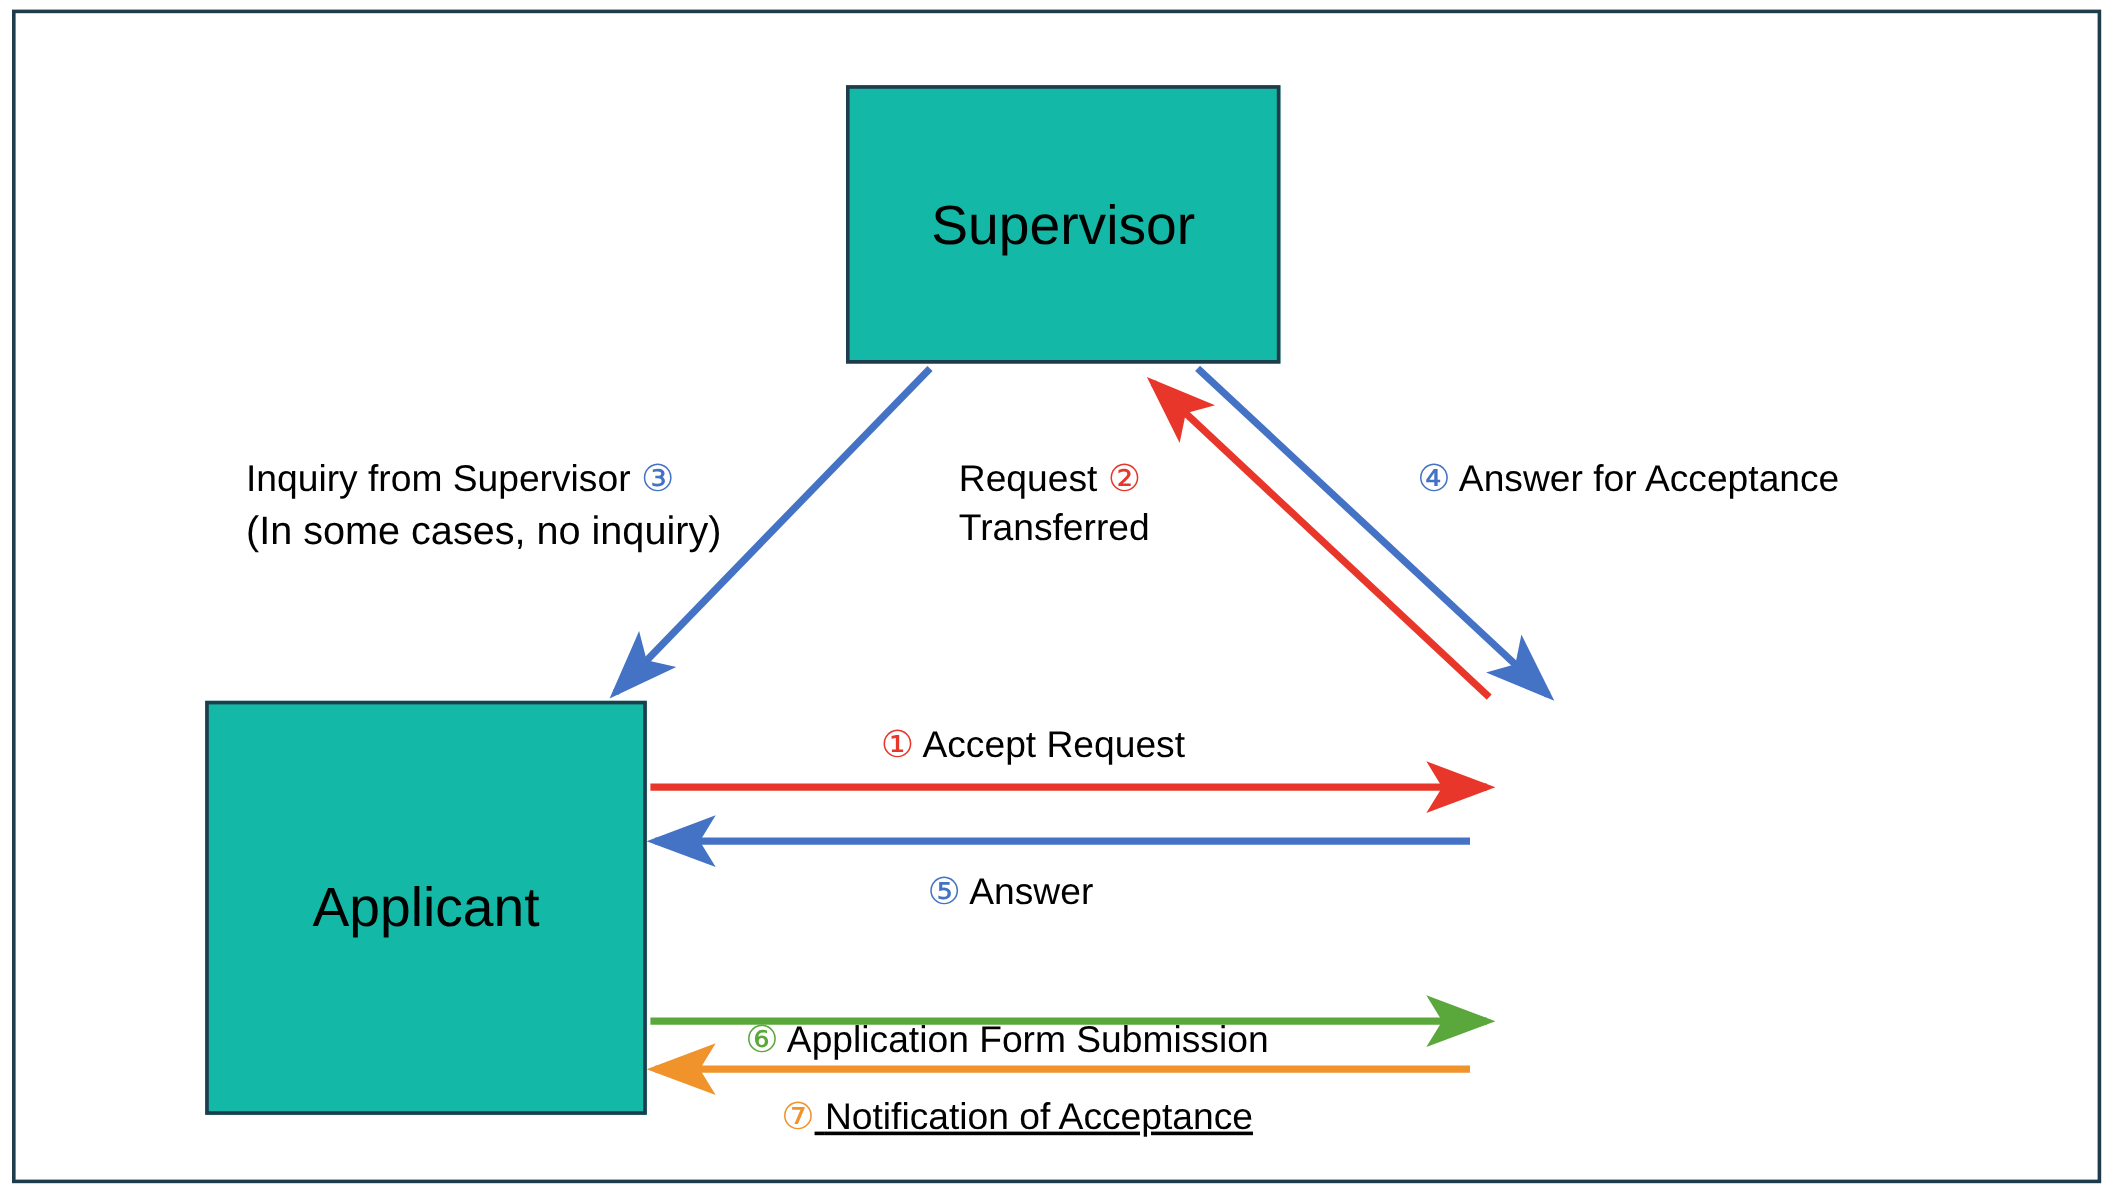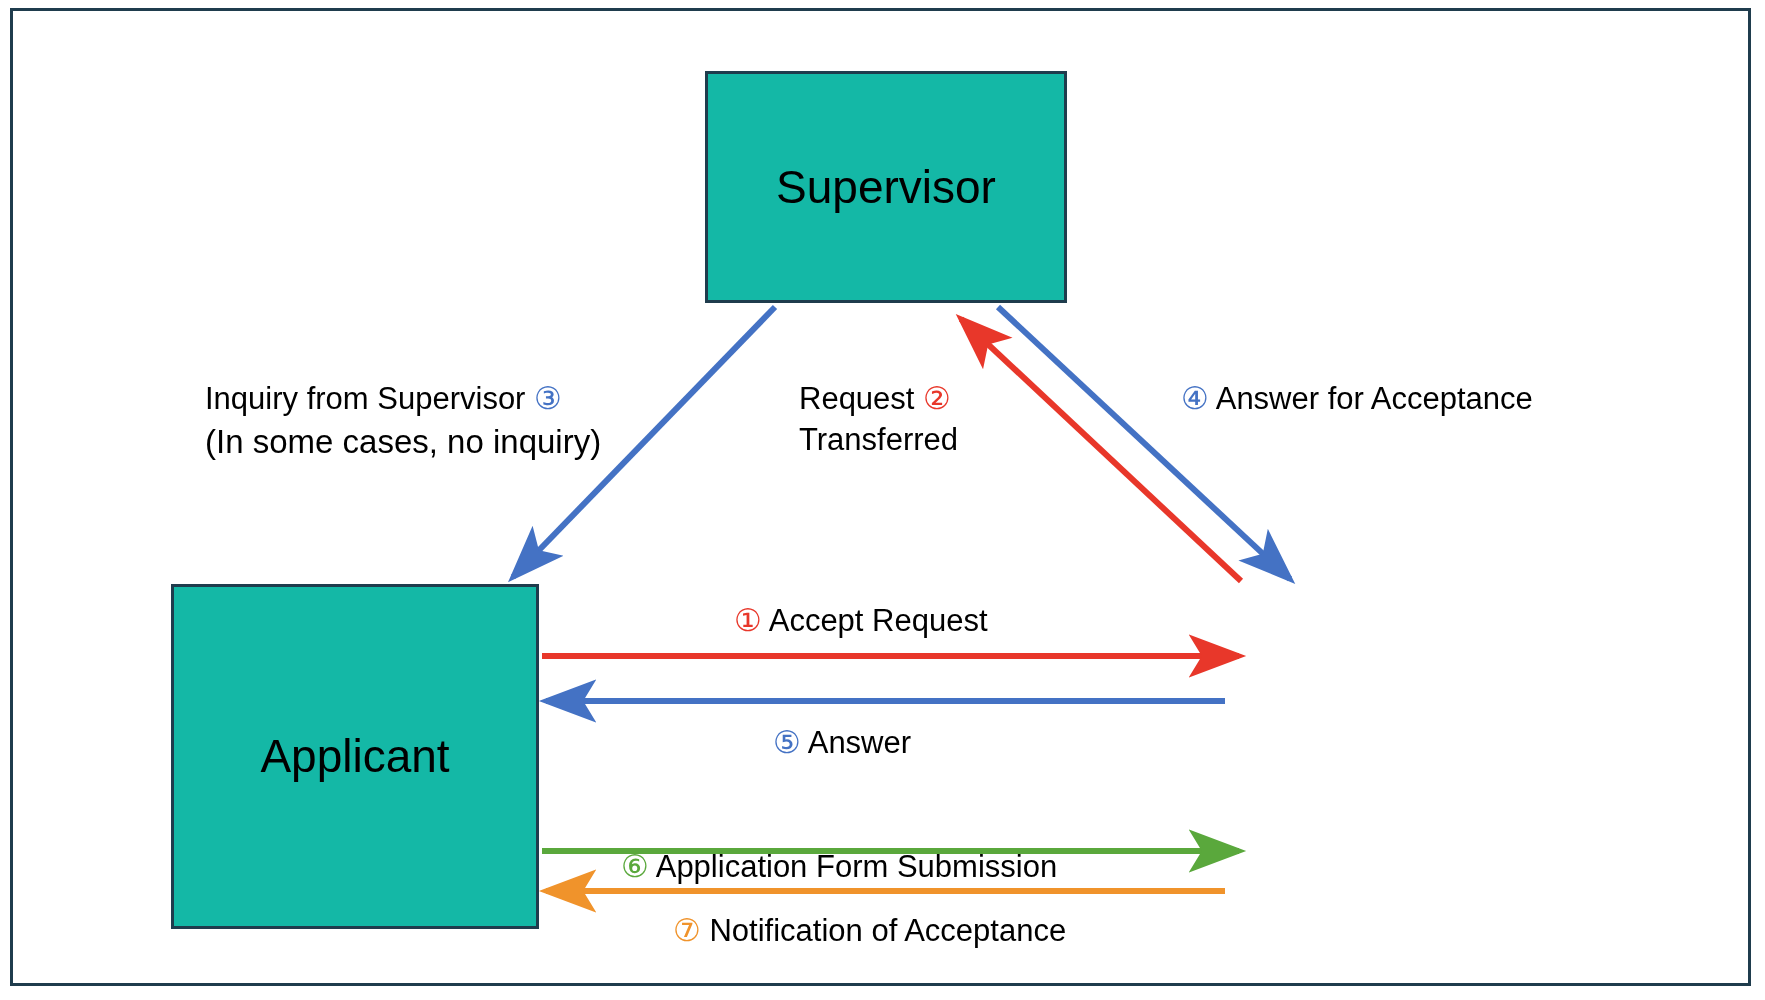--- a/index.html
+++ b/index.html
@@ -87,21 +87,21 @@
   .cnum.blue  { color: #4472c4; }
   .cnum.green { color: #5aa83c; }
   .cnum.orange{ color: #f0932b; }
 
   #label-3 { left: 192px; top: 368px; }
   #label-2 { left: 786px; top: 368px; text-align: left; }
   #label-4 { left: 1168px; top: 368px; }
   #label-1 { left: 721px; top: 590px; }
   #label-5 { left: 760px; top: 712px; }
   #label-6 { left: 608px; top: 790px; margin-top: 46px; }
-  #label-7 { left: 660px; top: 900px; }
+  #label-7 { left: 638px; top: 900px; text-decoration: underline; }
 </style>
 </head>
 <body>
 
 <div id="page">
   <div class="frame">
 
     <svg class="arrows" viewBox="0 0 1765 1000">
       <defs>
         <marker id="ah-red" markerWidth="10" markerHeight="8" refX="8.4" refY="4" orient="auto" markerUnits="strokeWidth">

